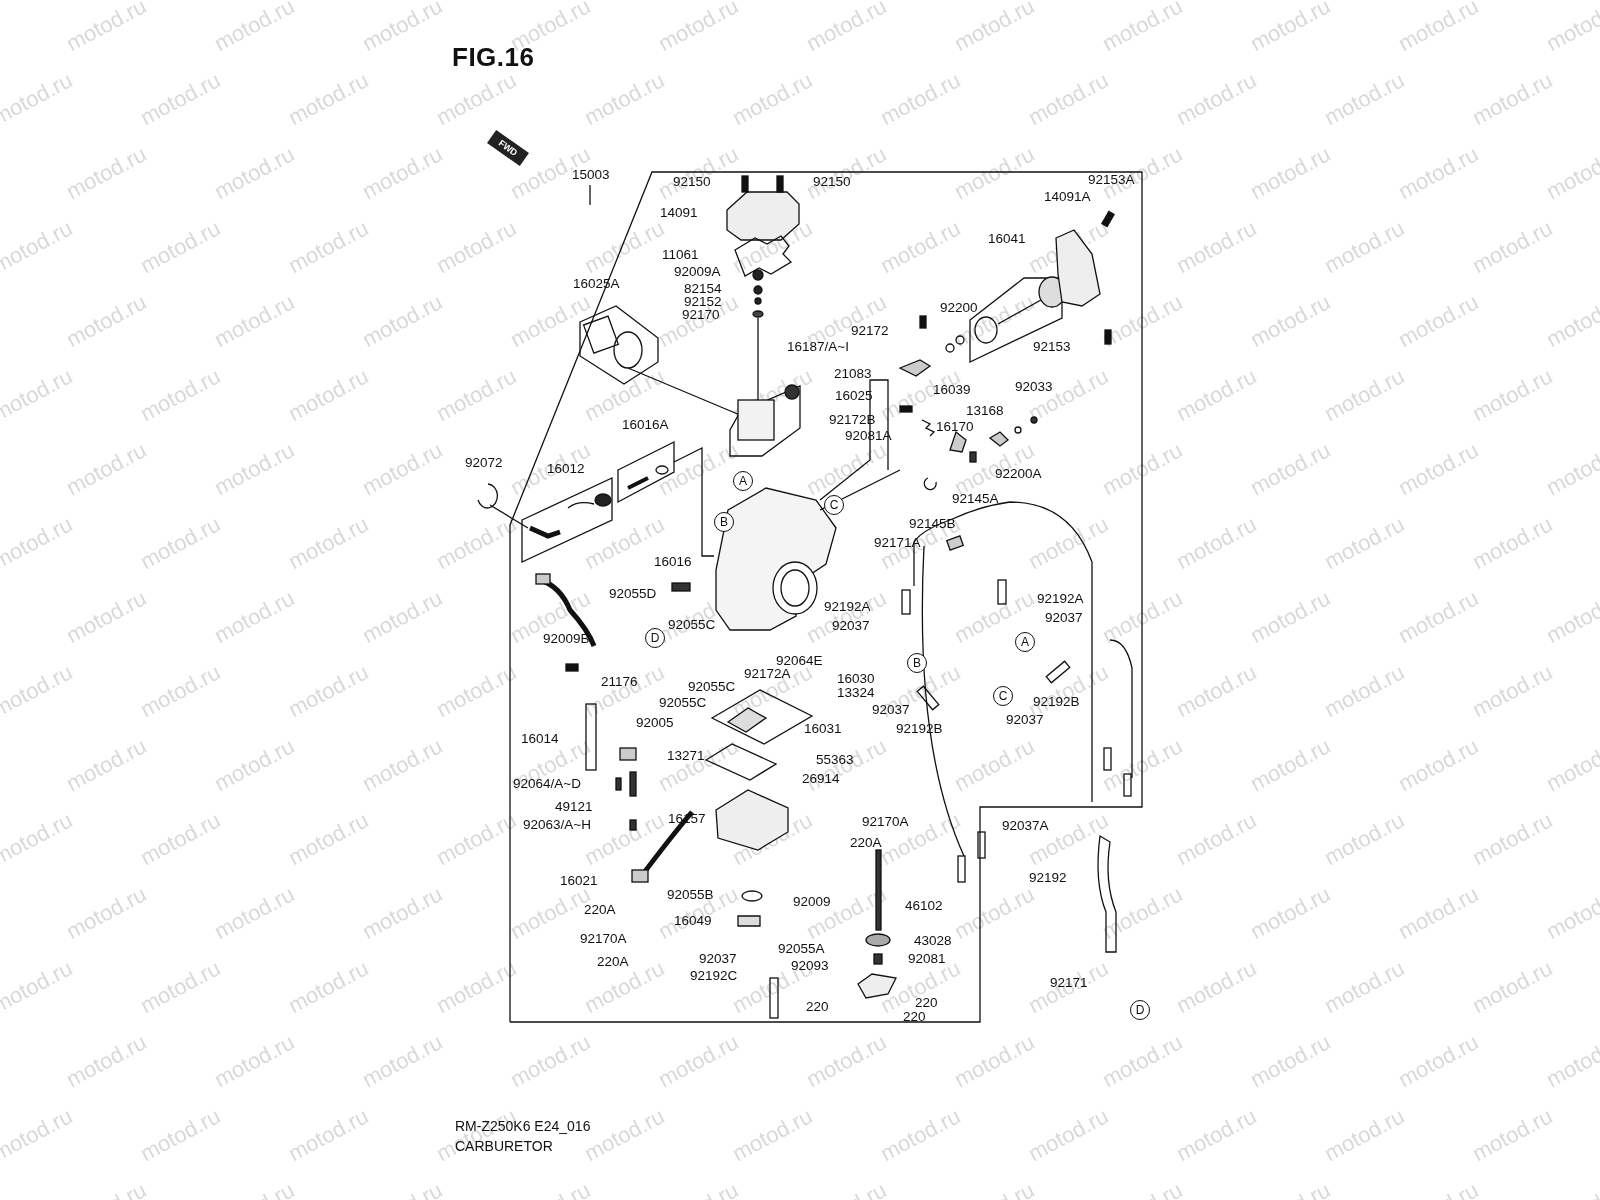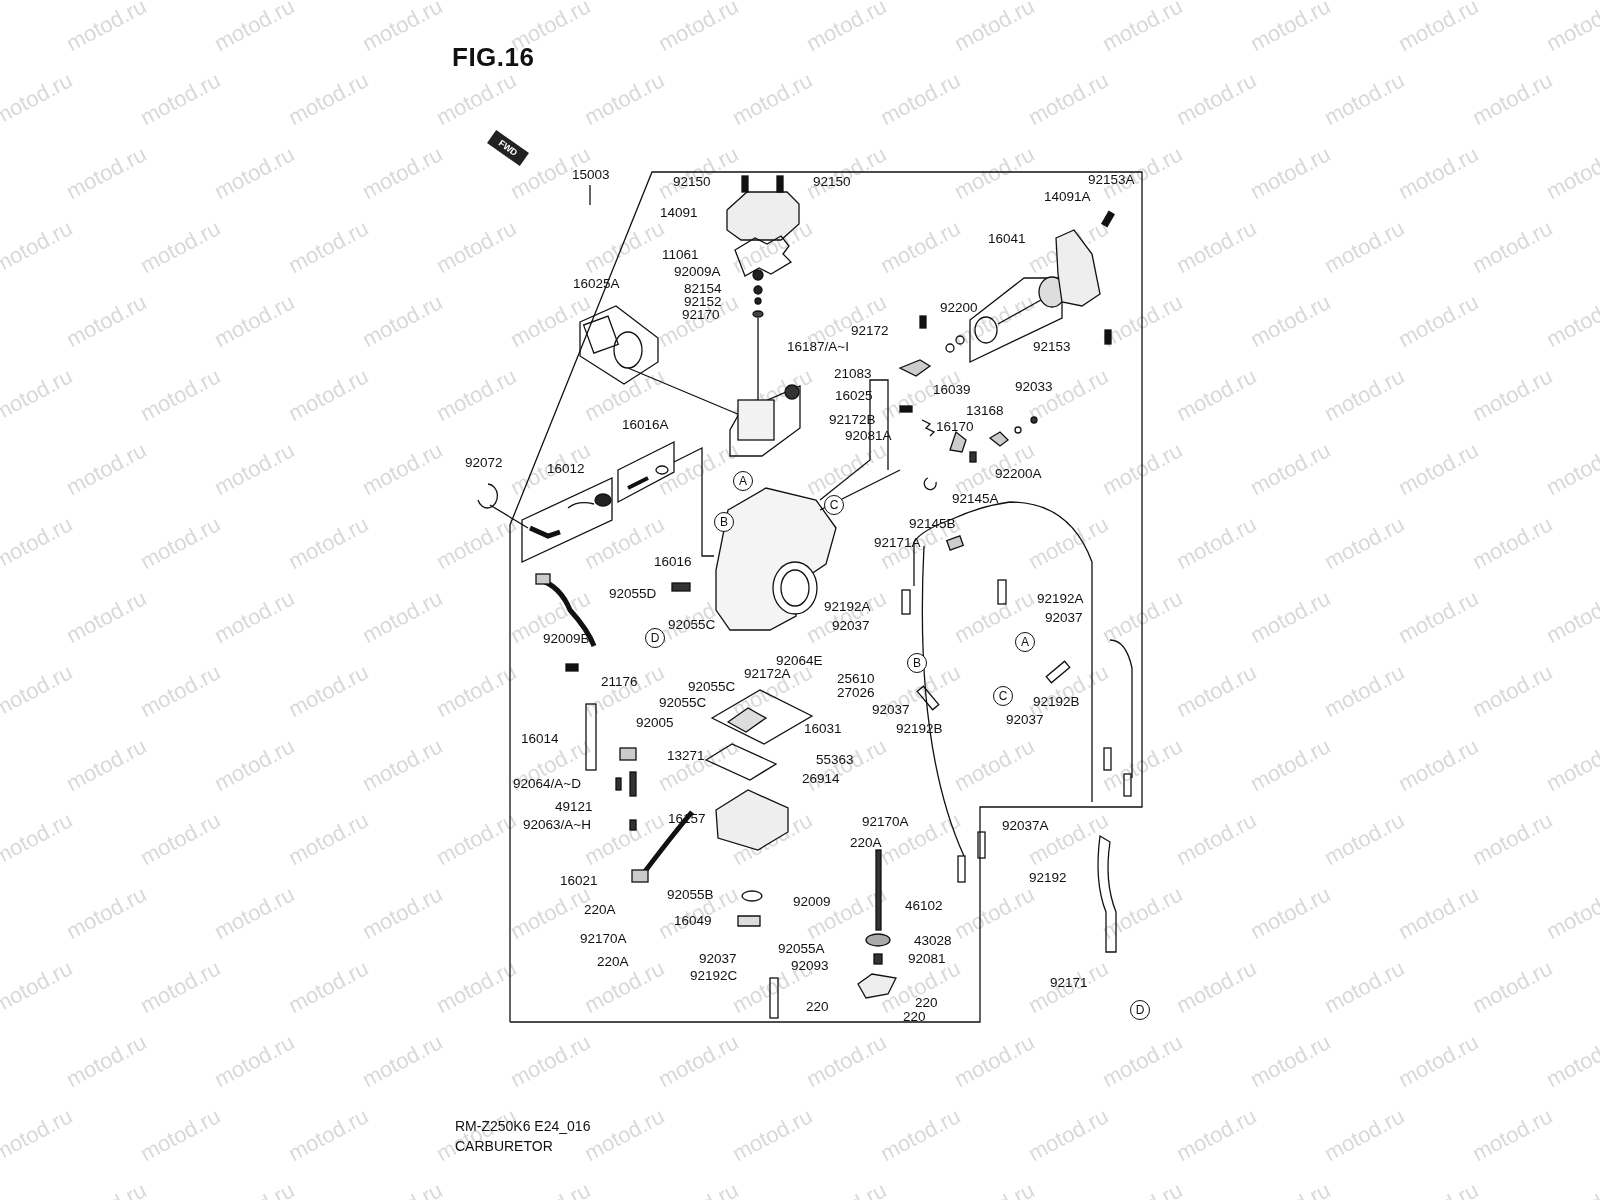--- a/index.html
+++ b/index.html
@@ -377,23 +377,23 @@
 <div class="lbl" style="left:824px;top:600px">92192A</div>
 <div class="lbl" style="left:1037px;top:592px">92192A</div>
 <div class="lbl" style="left:832px;top:619px">92037</div>
 <div class="lbl" style="left:1045px;top:611px">92037</div>
 <div class="lbl" style="left:668px;top:618px">92055C</div>
 <div class="lbl" style="left:543px;top:632px">92009B</div>
 <div class="lbl" style="left:776px;top:654px">92064E</div>
 <div class="lbl" style="left:744px;top:667px">92172A</div>
 <div class="lbl" style="left:601px;top:675px">21176</div>
 <div class="lbl" style="left:688px;top:680px">92055C</div>
-<div class="lbl" style="left:837px;top:672px">25610</div>
+<div class="lbl" style="left:837px;top:672px">16030</div>
 <div class="lbl" style="left:659px;top:696px">92055C</div>
-<div class="lbl" style="left:837px;top:686px">27026</div>
+<div class="lbl" style="left:837px;top:686px">13324</div>
 <div class="lbl" style="left:872px;top:703px">92037</div>
 <div class="lbl" style="left:1033px;top:695px">92192B</div>
 <div class="lbl" style="left:1006px;top:713px">92037</div>
 <div class="lbl" style="left:636px;top:716px">92005</div>
 <div class="lbl" style="left:896px;top:722px">92192B</div>
 <div class="lbl" style="left:521px;top:732px">16014</div>
 <div class="lbl" style="left:804px;top:722px">16031</div>
 <div class="lbl" style="left:667px;top:749px">13271</div>
 <div class="lbl" style="left:816px;top:753px">55363</div>
 <div class="lbl" style="left:513px;top:777px">92064/A~D</div>

